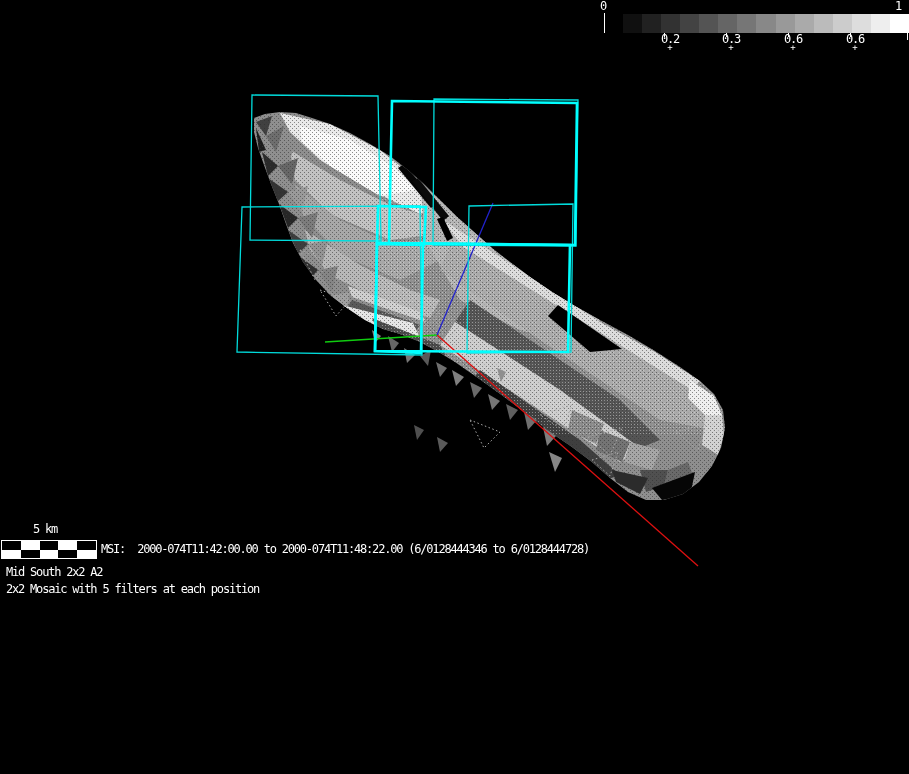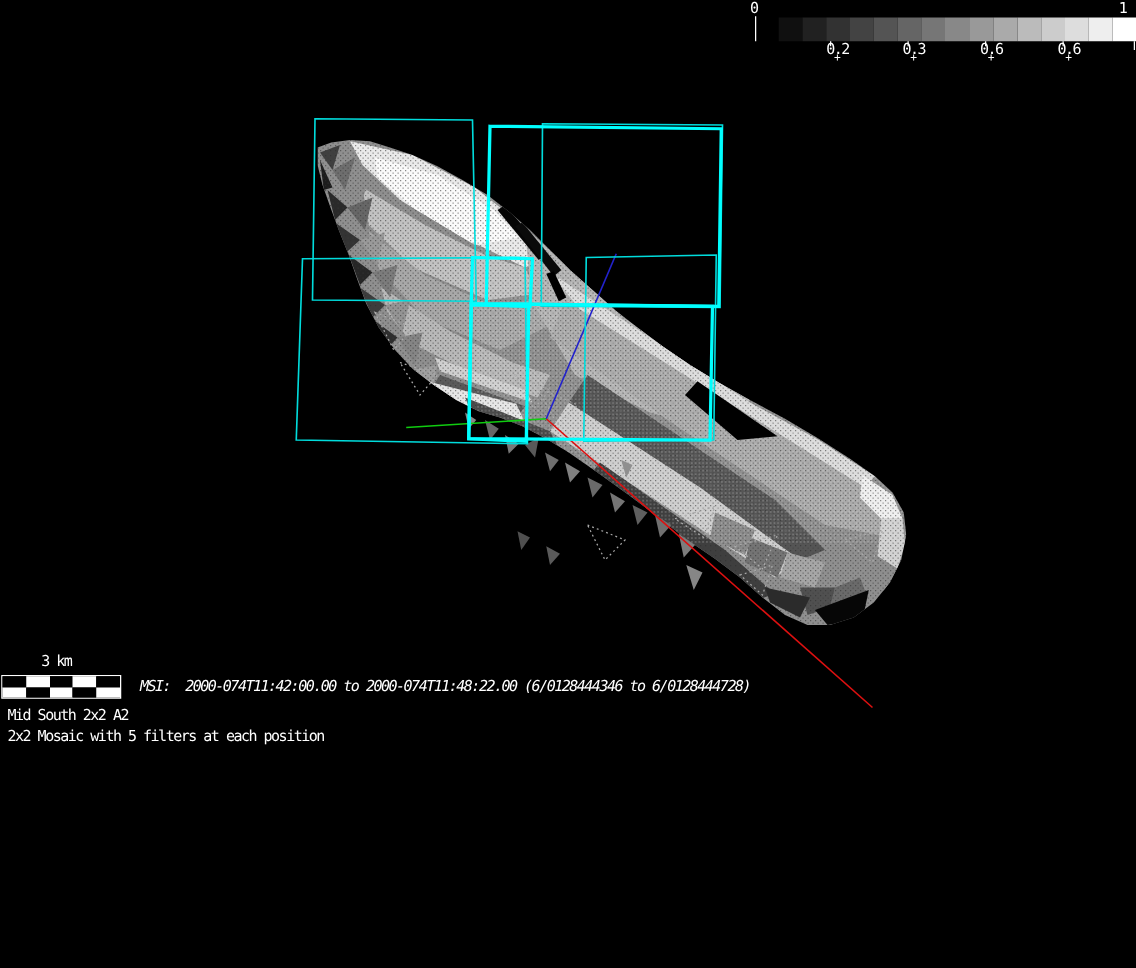--- a/index.html
+++ b/index.html
@@ -18,21 +18,21 @@
   .cb-steps div{flex:1 1 auto;height:100%;}
   .cb-tick{position:absolute;top:33px;width:1px;height:4px;background:#fff;}
   .cb-lab{position:absolute;top:33px;transform:translateX(-50%);}
   .cb-plus{position:absolute;top:41px;transform:translateX(-50%);font-size:9px;letter-spacing:0;}
   
   .scalebar{position:absolute;left:0;top:523px;width:120px;height:40px;}
   .sb-label{position:absolute;left:33px;top:0;}
   .sb-box{position:absolute;left:1px;top:17px;width:96px;height:19px;border:1px solid #fff;
           display:grid;grid-template-columns:repeat(5,1fr);grid-template-rows:repeat(2,1fr);}
   
-  .statusline{position:absolute;left:112px;top:543px;font-style:italic;}
+  .statusline{position:absolute;left:101px;top:543px;}
   .titleline{position:absolute;left:6px;top:566px;text-align:center;}
   .mosaicline{position:absolute;left:6px;top:583px;}
 </style>
 </head>
 <body>
 
 <div class="stage">
 
   <svg class="scene" width="909" height="774" viewBox="0 0 909 774">
     <defs>
@@ -192,21 +192,21 @@
         <div class="cb-tick" style="left: 192px;"></div>
         <span class="txt cb-lab" style="left: 197px;">0.6</span>
         <span class="txt cb-plus" style="left: 197px;">+</span>
         <div class="cb-tick" style="left: 254px;"></div>
         <span class="txt cb-lab" style="left: 259px;">0.6</span>
         <span class="txt cb-plus" style="left: 259px;">+</span>
       </div>
   </div>
 
   <div class="scalebar">
-    <span class="txt sb-label">3 km</span>
+    <span class="txt sb-label">5 km</span>
     <div class="sb-box" id="sb-box">
         <div style="background: rgb(0, 0, 0);"></div>
         <div style="background: rgb(255, 255, 255);"></div>
         <div style="background: rgb(0, 0, 0);"></div>
         <div style="background: rgb(255, 255, 255);"></div>
         <div style="background: rgb(0, 0, 0);"></div>
         <div style="background: rgb(255, 255, 255);"></div>
         <div style="background: rgb(0, 0, 0);"></div>
         <div style="background: rgb(255, 255, 255);"></div>
         <div style="background: rgb(0, 0, 0);"></div>

